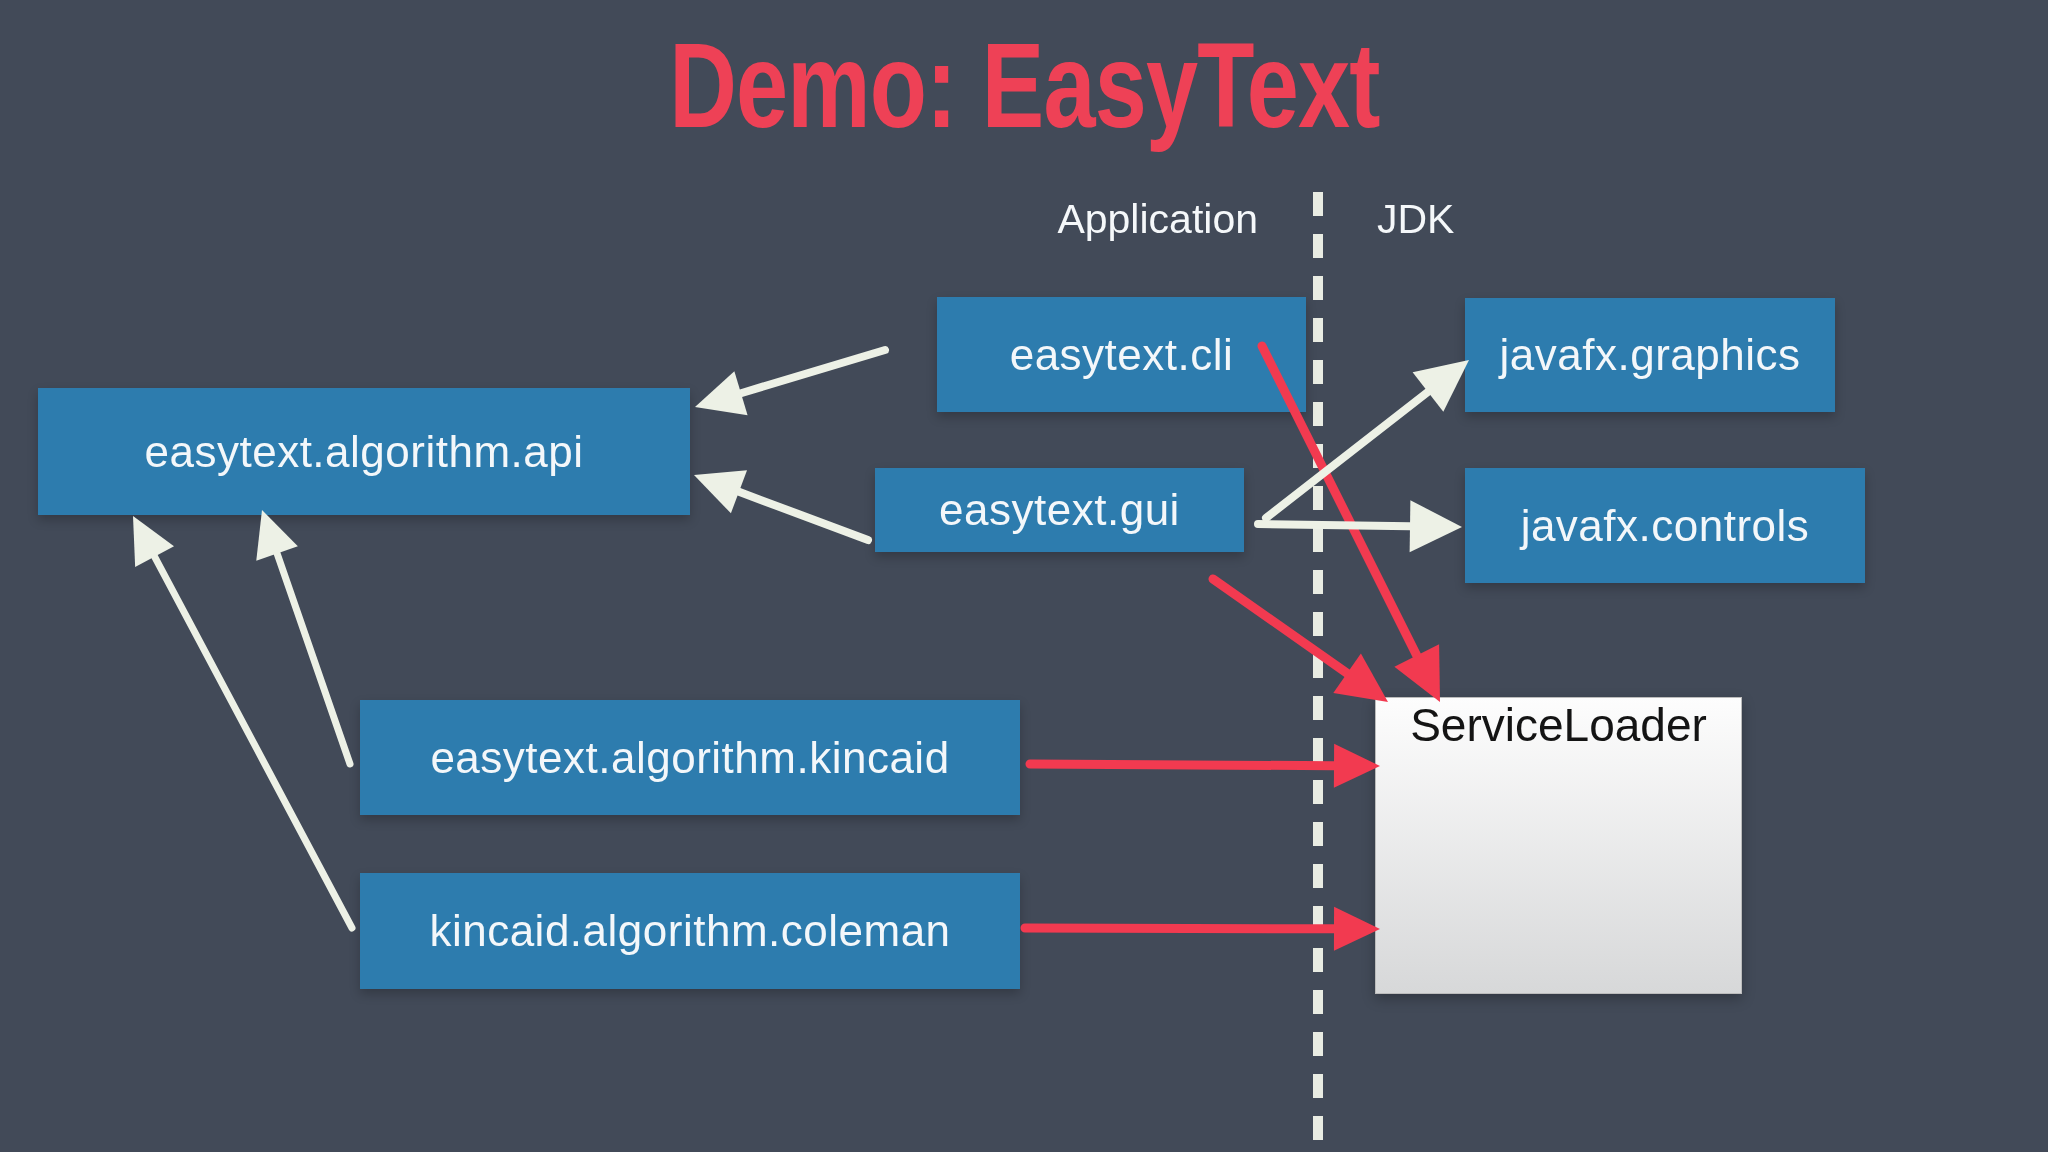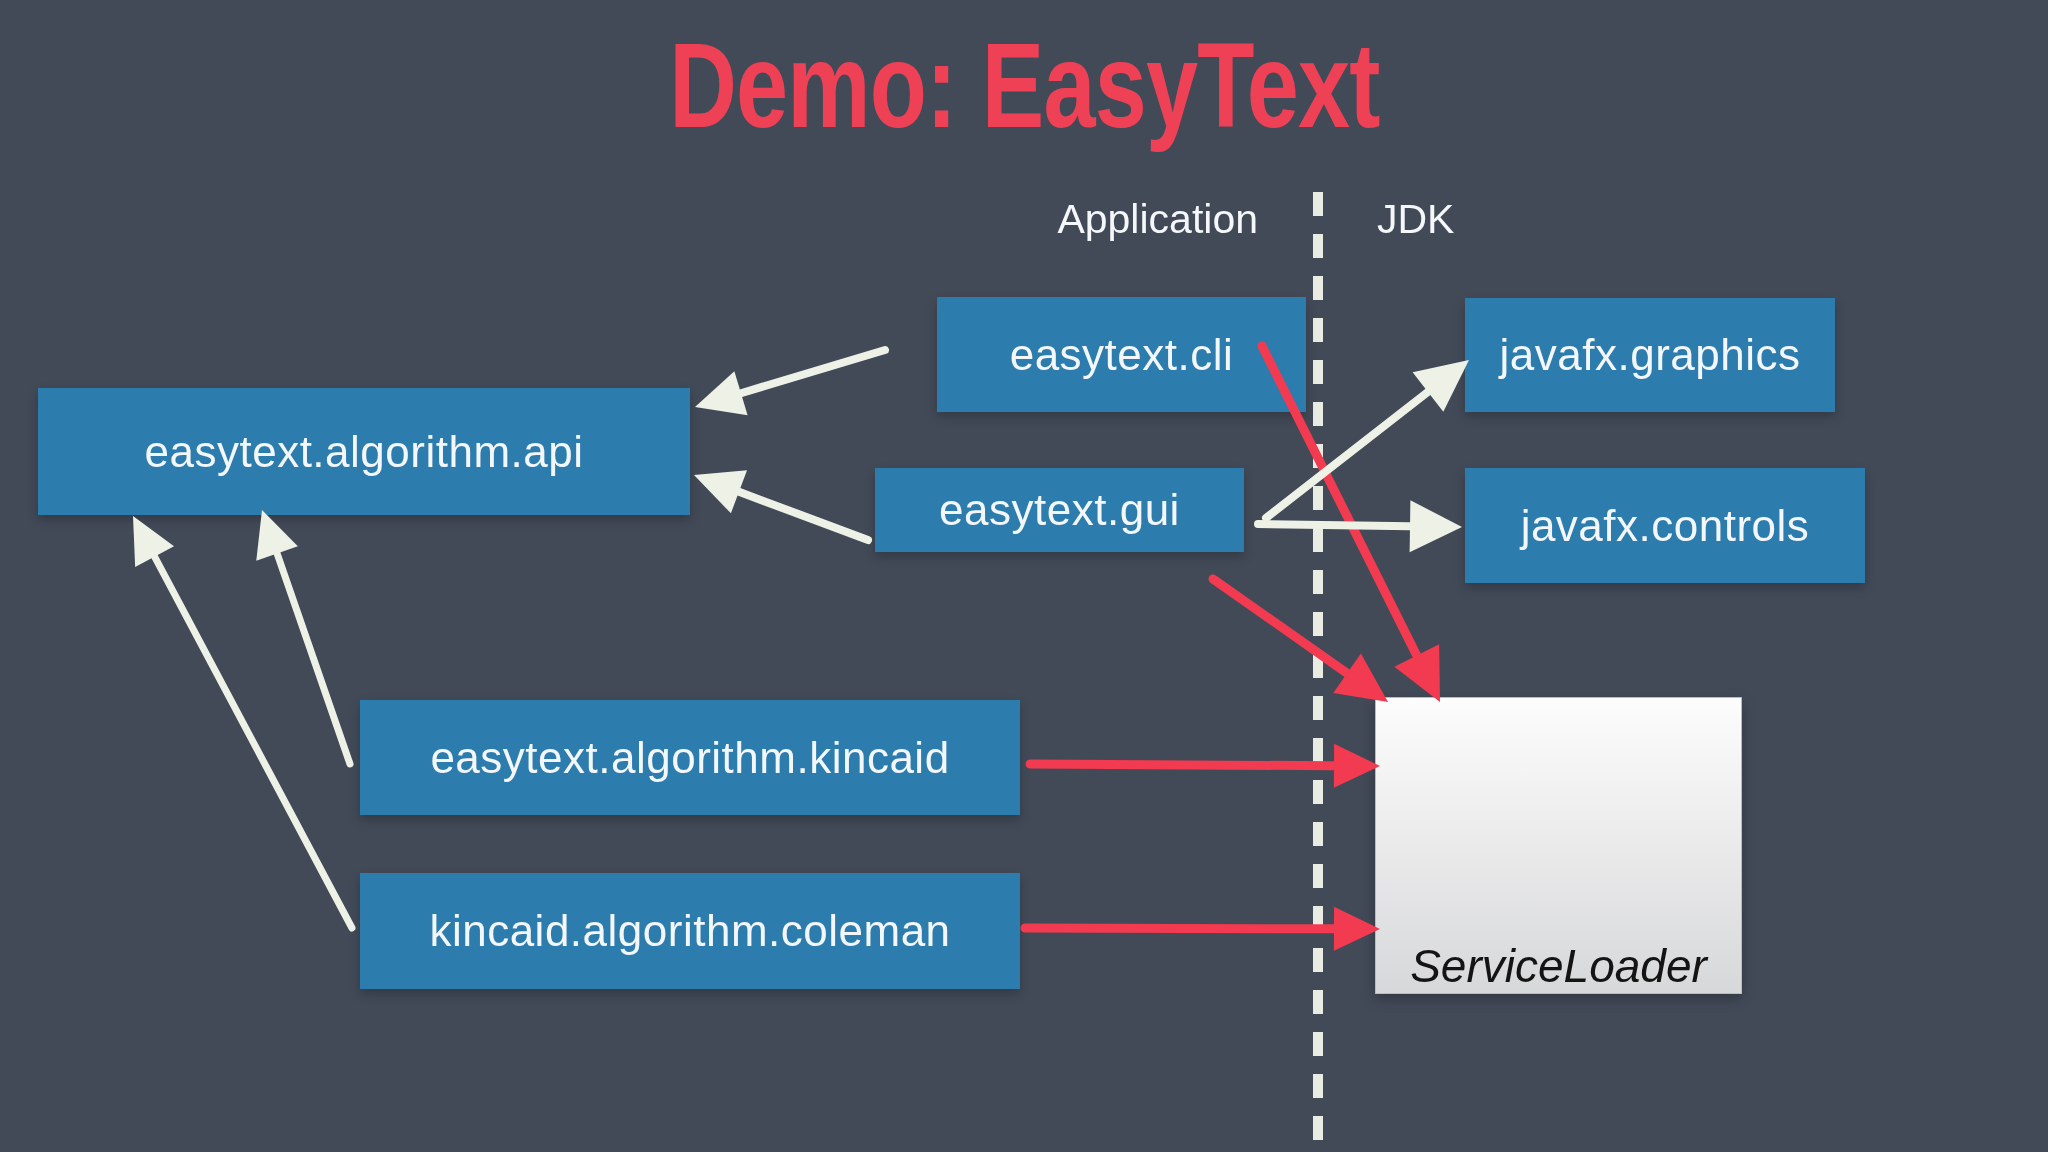--- a/index.html
+++ b/index.html
@@ -39,23 +39,22 @@
     box-shadow:0 5px 10px rgba(0,0,0,0.22);
   }
   .module .label{
     color:var(--module-text);font-size:44px;font-weight:400;letter-spacing:0.5px;
     white-space:nowrap;
   }
   .service{
     position:absolute;z-index:2;
     background:linear-gradient(180deg,var(--service-bg-top) 0%,var(--service-bg-bottom) 100%);
     border:1px solid #bcbcbc;
-    display:flex;align-items:flex-end;justify-content:center;
+    display:flex;align-items:flex-start;justify-content:center;
     box-shadow:0 5px 12px rgba(0,0,0,0.25);
-    font-style:italic;
   }
   .service .label{
     color:var(--service-text);font-size:46px;font-weight:400;white-space:nowrap;
   }
   svg.arrows{
     position:absolute;left:0;top:0;z-index:5;pointer-events:none;
   }
 </style>
 </head>
 <body>

